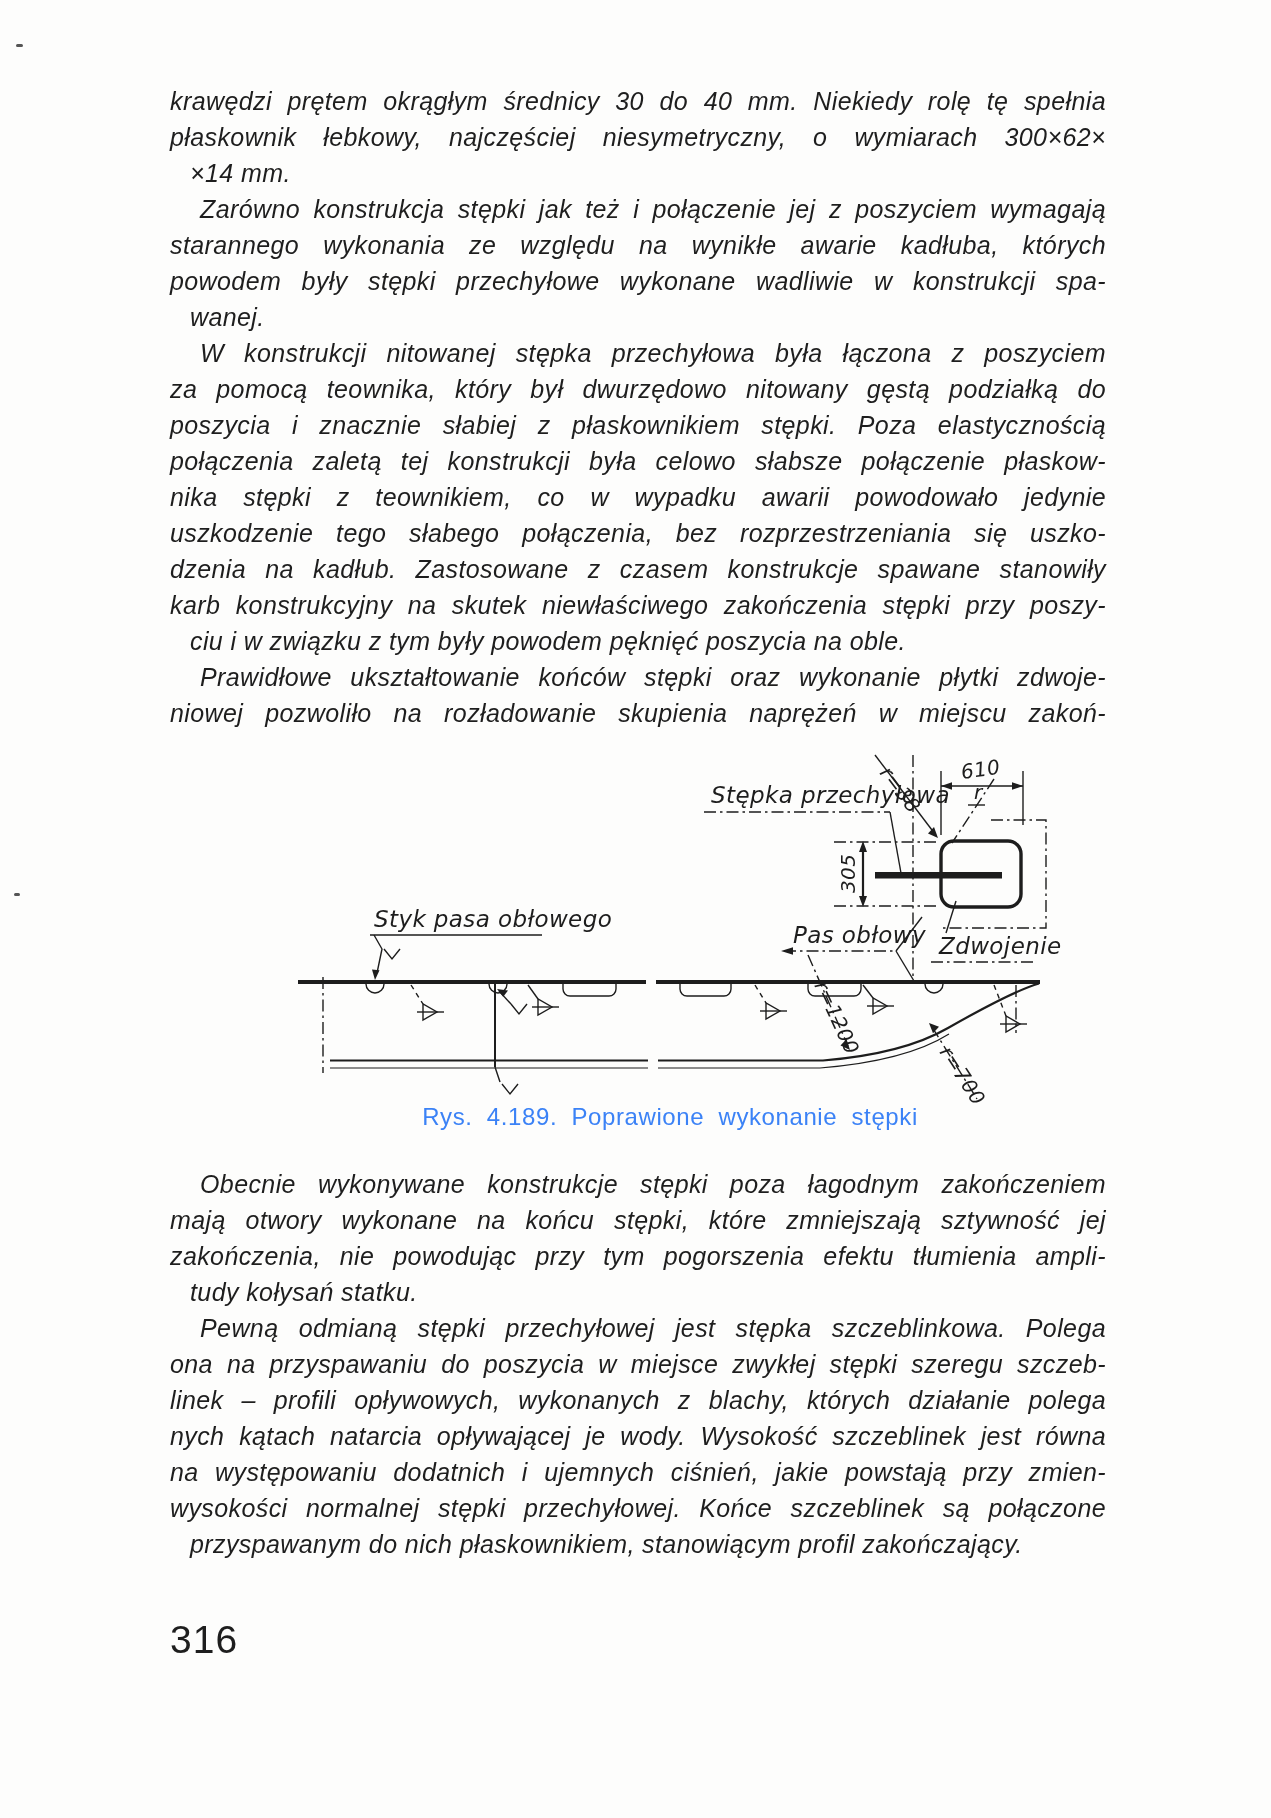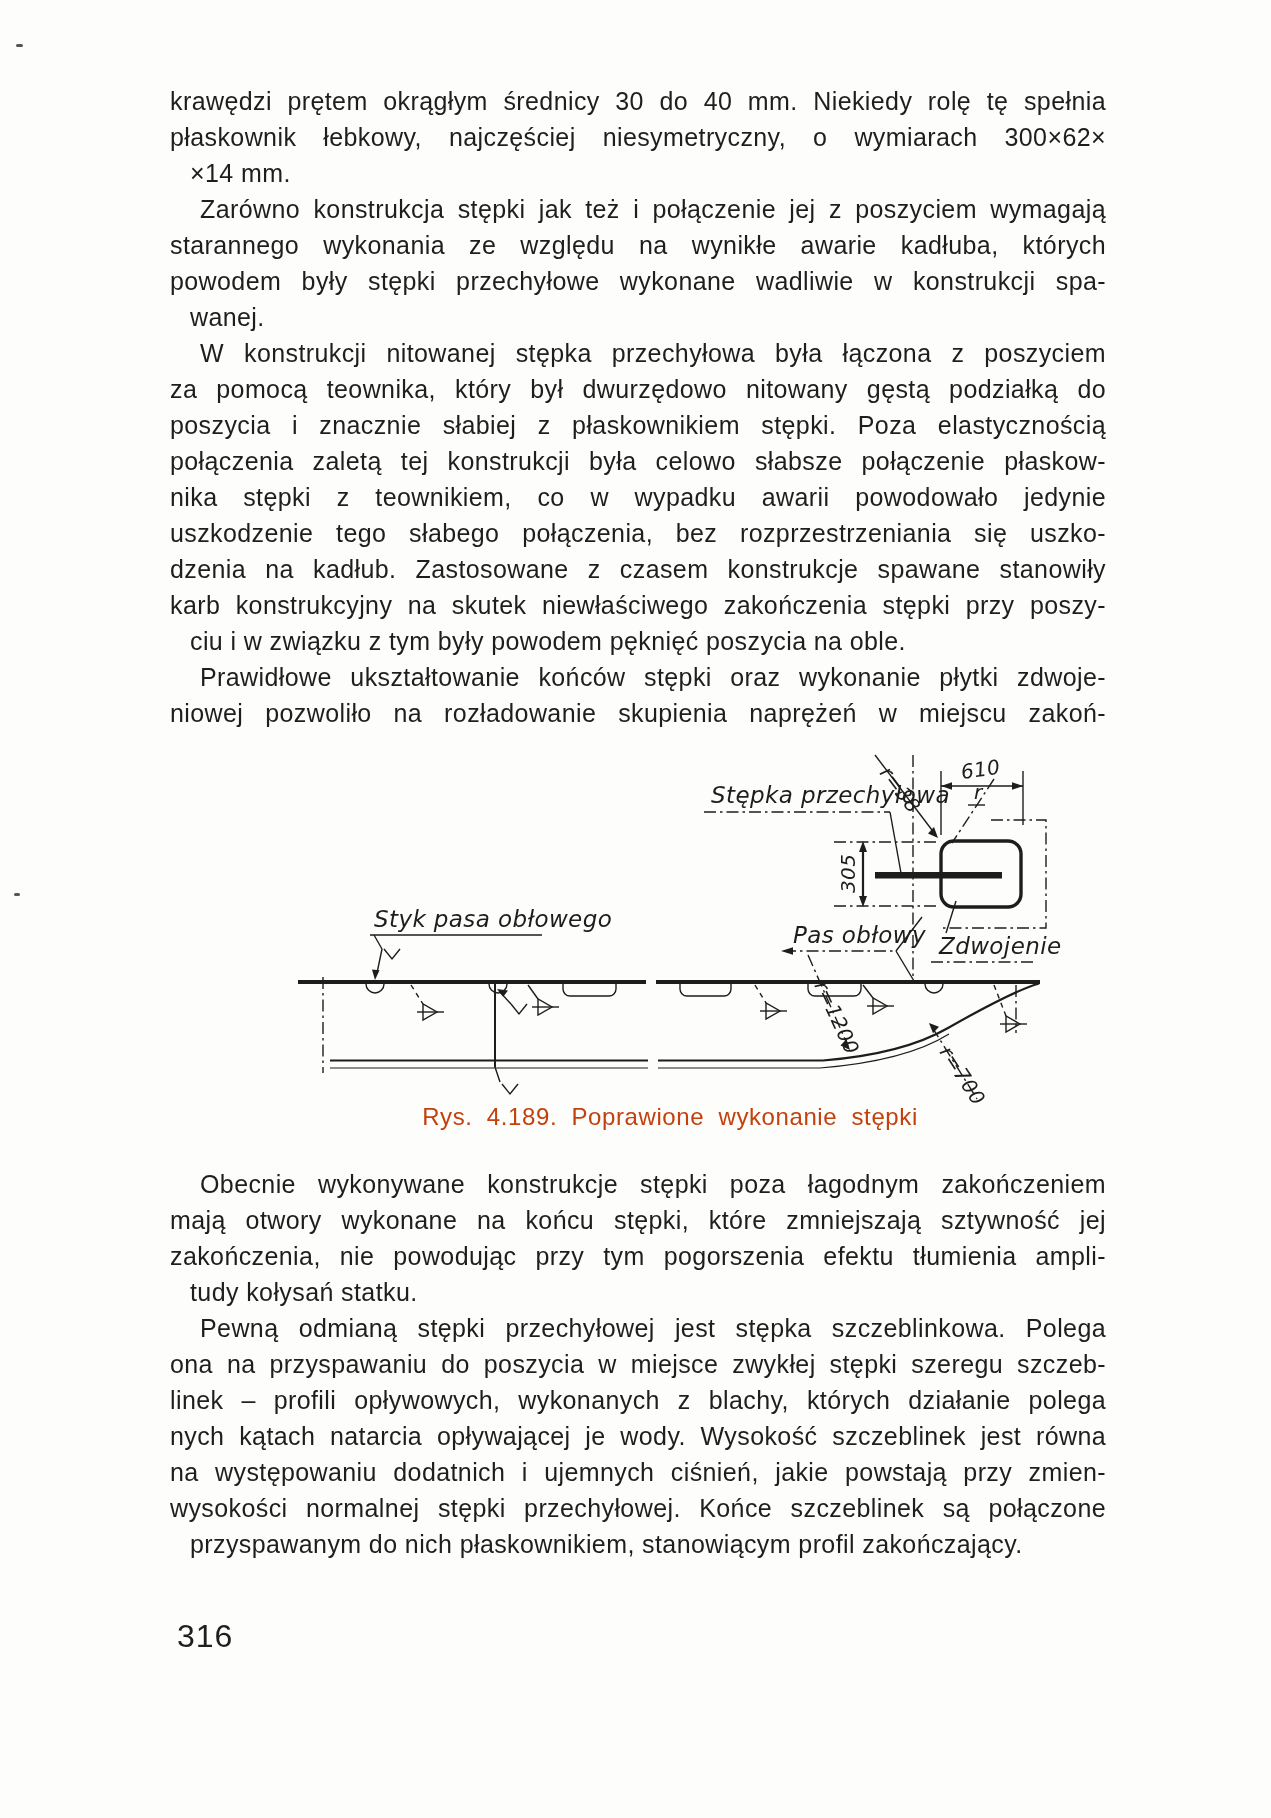--- a/index.html
+++ b/index.html
@@ -15,37 +15,38 @@
   .text-block{
     position:absolute;left:170px;top:83px;width:936px;
     font-size:25px;line-height:36px;letter-spacing:0.4px;
   }
   .para{margin:0;}
   .line{
     text-align:justify;
     text-align-last:justify;
     -moz-text-align-last:justify;
     white-space:normal;
+    font-style:italic;
   }
   .line.last{text-align-last:left;margin-left:20px;-moz-text-align-last:left;}
   .para.indent .line:first-child{text-indent:30px;}
   .figure-wrap{
     position:relative;
     height:435px;
     width:100%;
   }
   .figure-svg{position:absolute;left:108px;top:2px;}
   .figure-caption{
     position:absolute;left:110px;top:368px;width:780px;
     text-align:center;font-size:24px;letter-spacing:0.6px;word-spacing:7px;
-    color:#c2410c;
+    color:#3b82f6;
   }
   .page-number{
     position:absolute;left:170px;top:1618px;
-    font-size:32px;letter-spacing:1px;color:#1e1e1e;margin-left:7px;
+    font-size:39px;letter-spacing:1px;color:#1e1e1e;
   }
   .speck{position:absolute;background:#555;border-radius:2px;}
   svg text{fill:#1d1d1d;}
   .fig-label{font-style:italic;font-size:23px;font-family:"DejaVu Sans",sans-serif;}
   .fig-dim{font-style:italic;font-size:20px;font-family:"DejaVu Sans",sans-serif;}
   .s{stroke:#1d1d1d;fill:none;}
   .thin{stroke-width:1.4;}
   .med{stroke-width:2.2;}
   .thick{stroke-width:4;}
   .dd{stroke-dasharray:12 4 2.5 4;}

